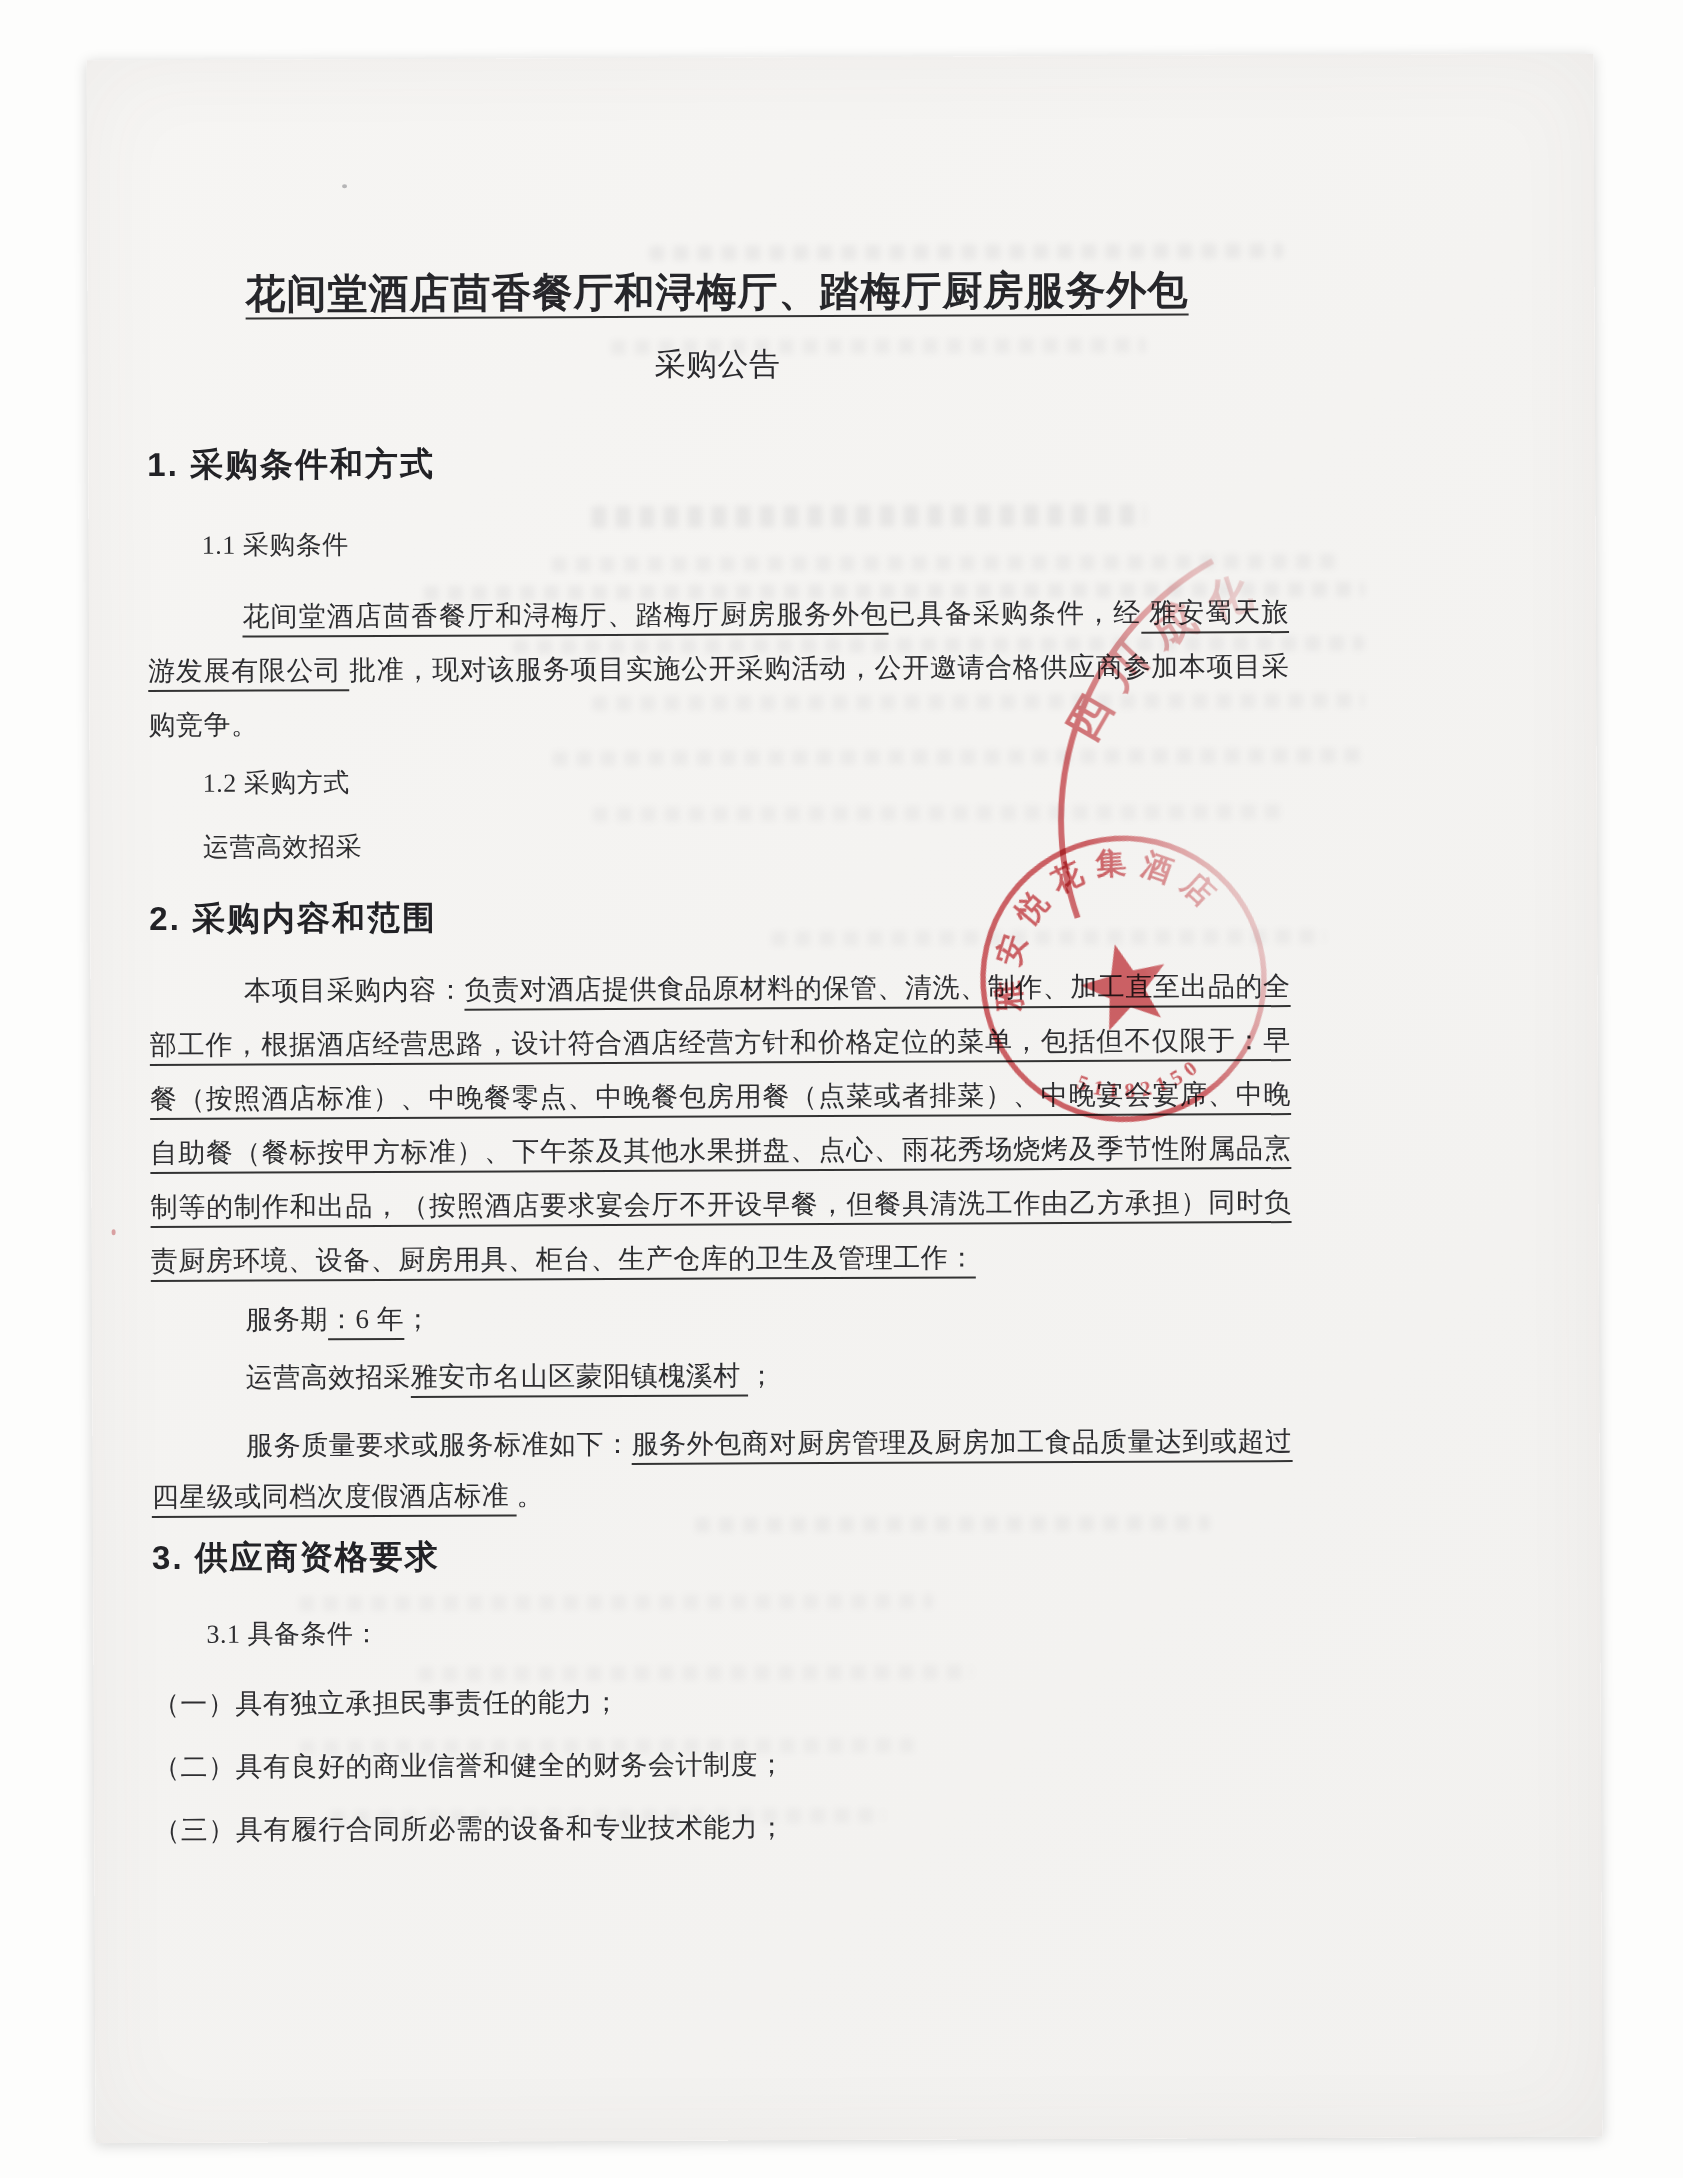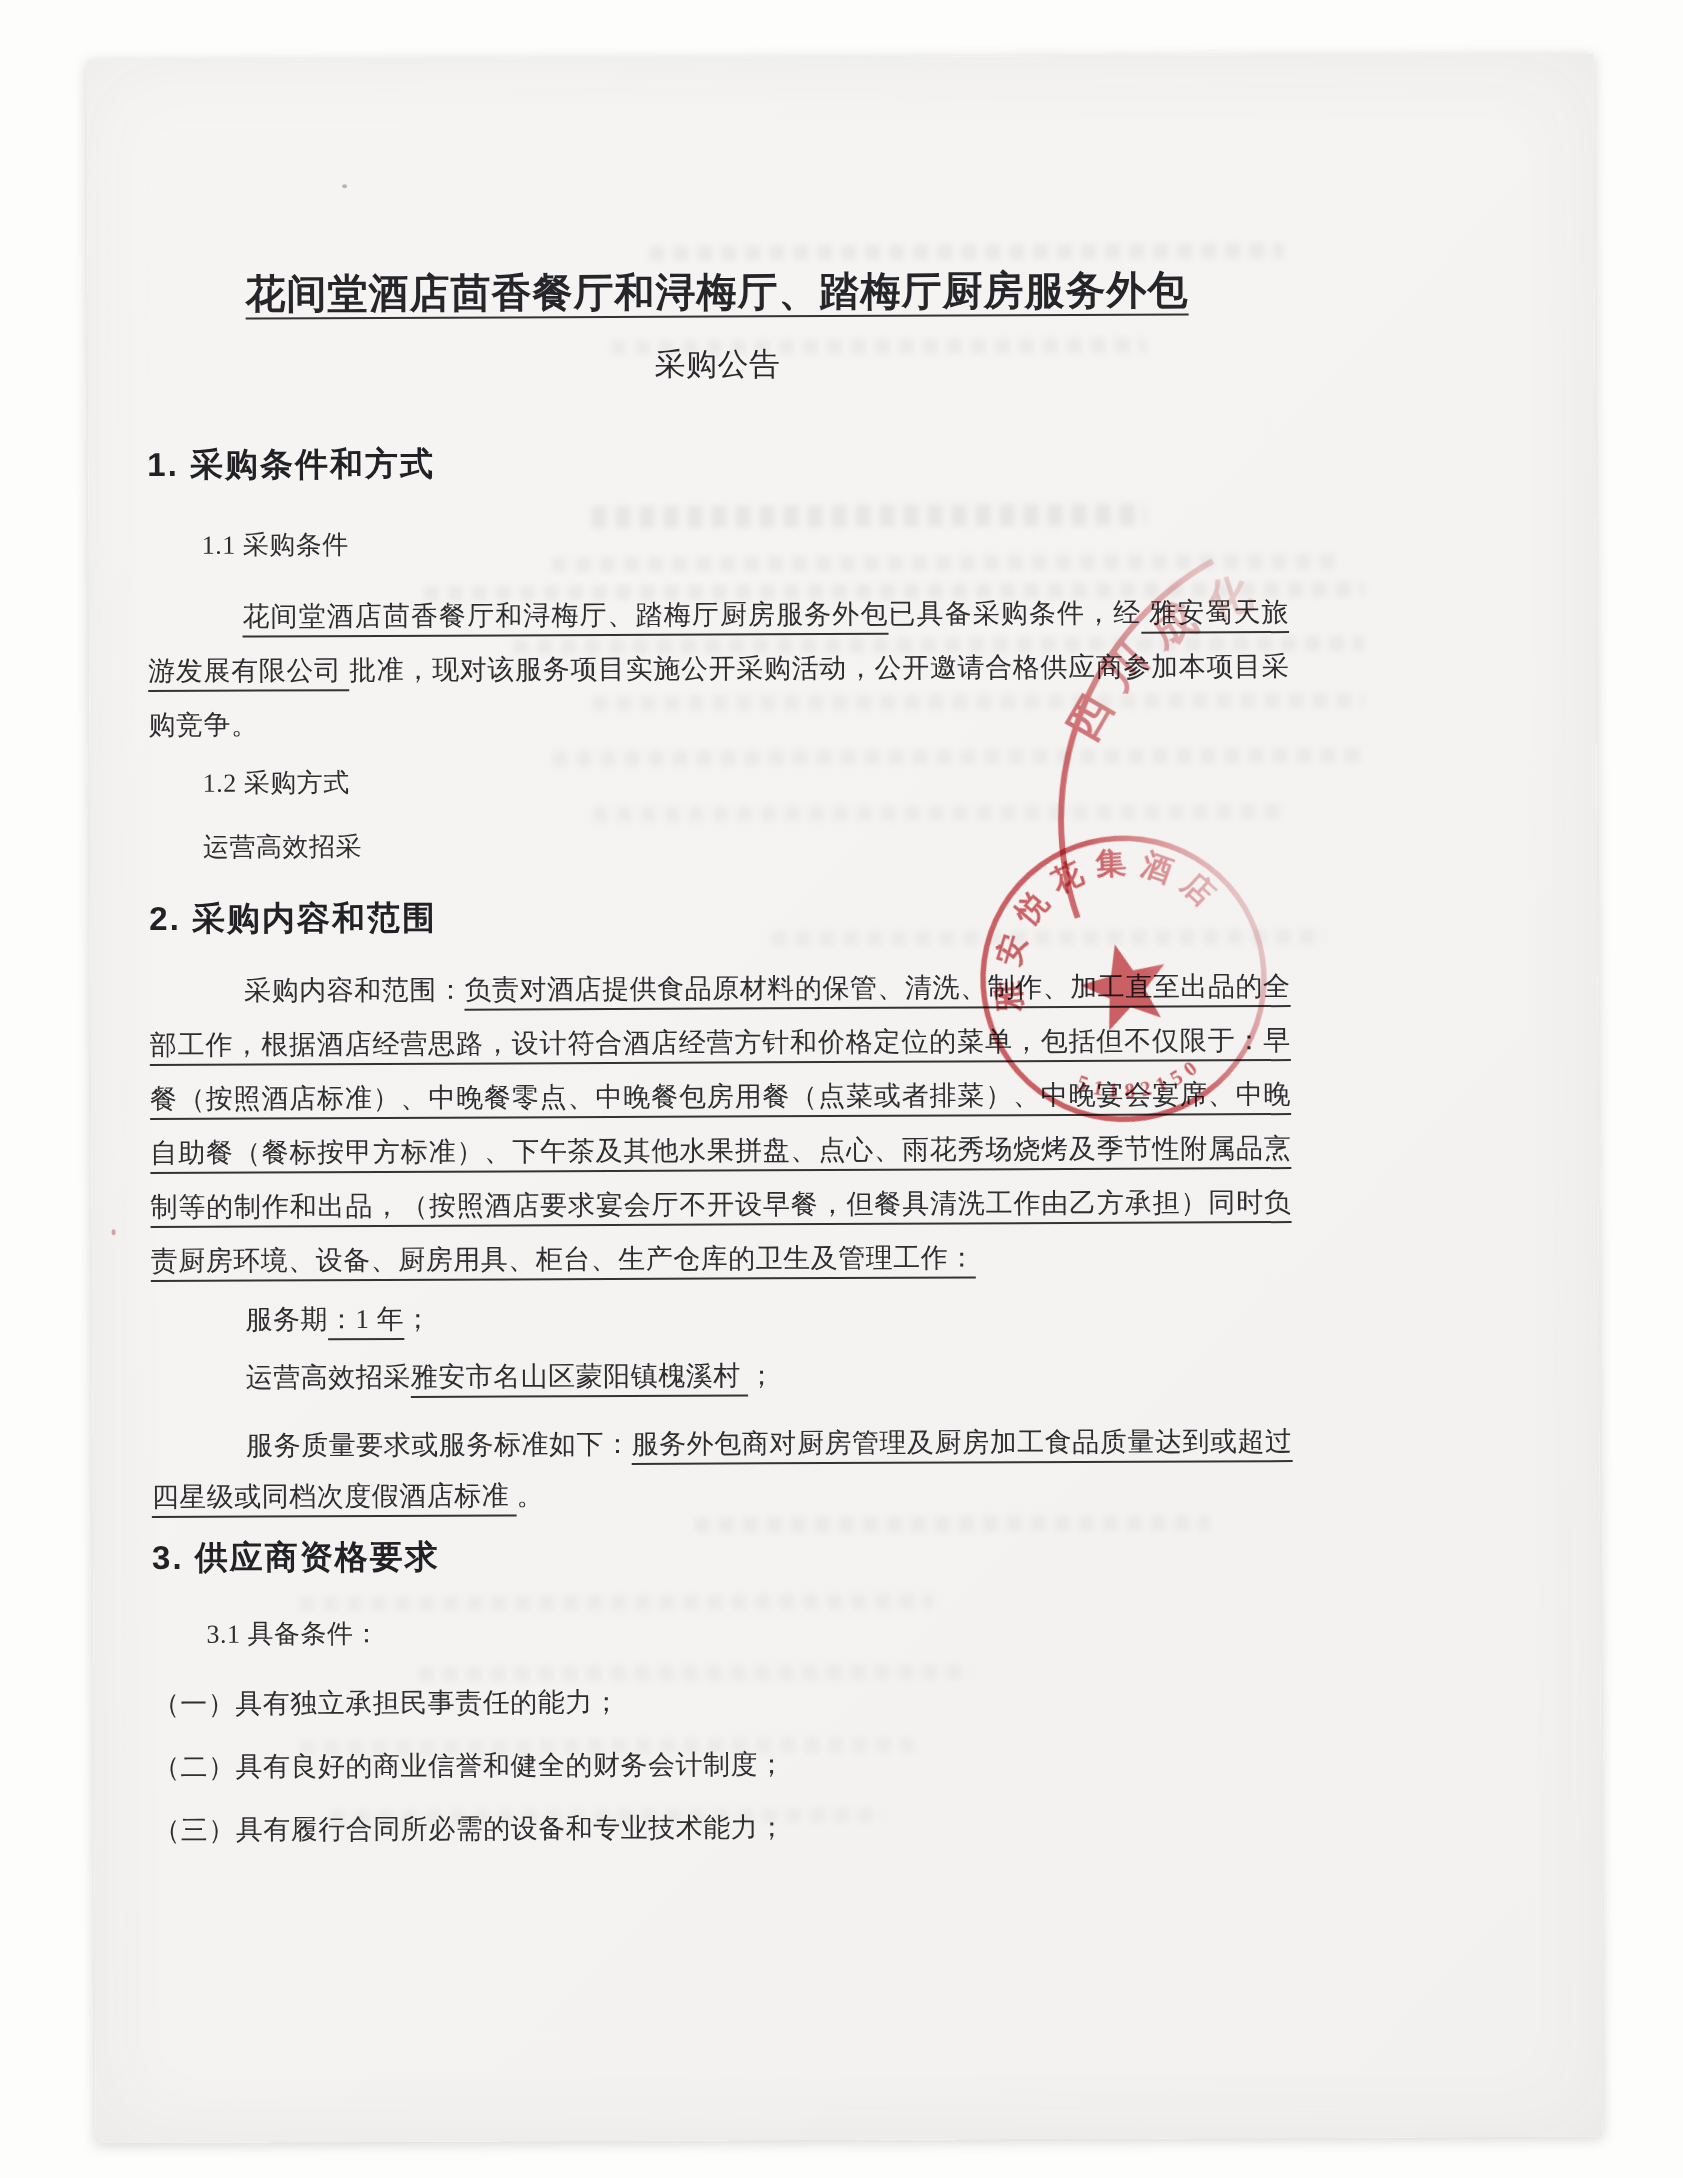--- a/index.html
+++ b/index.html
@@ -99,23 +99,23 @@
 
     <p class="clause">1.1 采购条件</p>
 
     <p class="para"><span class="u">花间堂酒店茴香餐厅和浔梅厅、踏梅厅厨房服务外包</span><span>已具备采购条件，经</span><span class="u"> 雅安蜀天旅游发展有限公司 </span><span> 批准，现对该服务项目实施公开采购活动，公开邀请合格供应商参加本项目采购竞争。</span></p>
 
     <p class="clause" style="margin-top:14px;">1.2 采购方式</p>
     <p class="clause" style="margin-top:28px;margin-left:54px;">运营高效招采</p>
 
     <p class="h-sec h2m">2. 采购内容和范围</p>
 
-    <p class="para" style="margin-top:22px;"><span>采购内容和范围：</span><span class="u">负责对酒店提供食品原材料的保管、清洗、制作、加工直至出品的全部工作，根据酒店经营思路，设计符合酒店经营方针和价格定位的菜单，包括但不仅限于：早餐（按照酒店标准）、中晚餐零点、中晚餐包房用餐（点菜或者排菜）、中晚宴会宴席、中晚自助餐（餐标按甲方标准）、下午茶及其他水果拼盘、点心、雨花秀场烧烤及季节性附属品烹制等的制作和出品，（按照酒店要求宴会厅不开设早餐，但餐具清洗工作由乙方承担）同时负责厨房环境、设备、厨房用具、柜台、生产仓库的卫生及管理工作：</span></p>
+    <p class="para" style="margin-top:22px;"><span>本项目采购内容：</span><span class="u">负责对酒店提供食品原材料的保管、清洗、制作、加工直至出品的全部工作，根据酒店经营思路，设计符合酒店经营方针和价格定位的菜单，包括但不仅限于：早餐（按照酒店标准）、中晚餐零点、中晚餐包房用餐（点菜或者排菜）、中晚宴会宴席、中晚自助餐（餐标按甲方标准）、下午茶及其他水果拼盘、点心、雨花秀场烧烤及季节性附属品烹制等的制作和出品，（按照酒店要求宴会厅不开设早餐，但餐具清洗工作由乙方承担）同时负责厨房环境、设备、厨房用具、柜台、生产仓库的卫生及管理工作：</span></p>
 
-    <p class="line-item"><span>服务期</span><span class="u">：1 年</span><span>；</span></p>
+    <p class="line-item"><span>服务期</span><span class="u">：6 年</span><span>；</span></p>
 
     <p class="line-item2"><span>运营高效招采</span><span class="u">雅安市名山区蒙阳镇槐溪村 </span><span>；</span></p>
 
     <p class="qline"><span>服务质量要求或服务标准如下：</span><span class="u">服务外包商对厨房管理及厨房加工食品质量达到或超过四星级或同档次度假酒店标准 </span><span>。</span></p>
 
     <p class="h-sec h3m" style="margin-top:12px;">3.  供应商资格要求</p>
 
     <p class="clause" style="margin-top:36px;">3.1 具备条件：</p>
 
     <p class="listitem">（一）具有独立承担民事责任的能力；</p>

